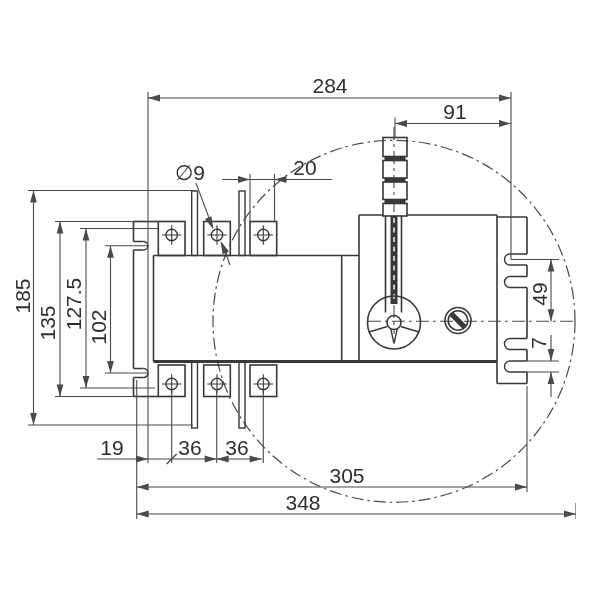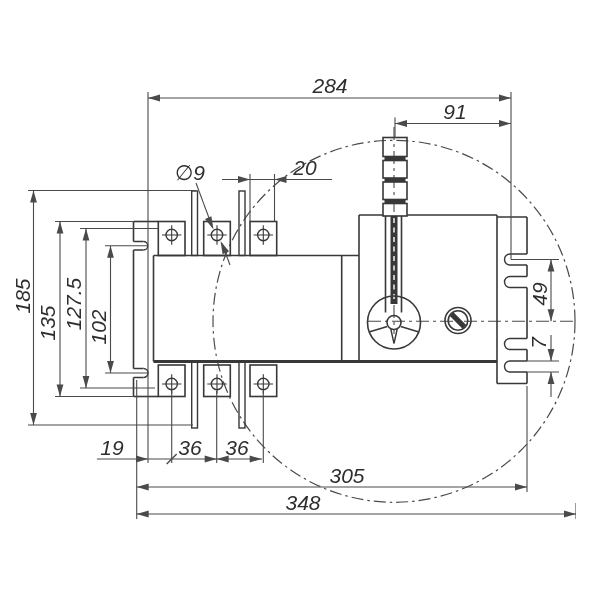--- a/index.html
+++ b/index.html
@@ -1,17 +1,17 @@
 <!DOCTYPE html>
 <html style="--line-color: #383838; --dim-color: #4a4a4a; --text-color: #2e2e2e; --background: #ffffff;"><head>
 <meta charset="utf-8">
 <style>
   :root { --line-color:#383838; --dim-color:#4a4a4a; --text-color:#2e2e2e; --background:#ffffff; }
   html,body { margin:0; padding:0; }
-  .canvas { width:576px; height:600px; background:var(--background); position:relative; overflow:hidden;font-style:italic; }
+  .canvas { width:576px; height:600px; background:var(--background); position:relative; overflow:hidden; }
   svg { display:block; }
   .geo   { stroke:var(--line-color); stroke-width:1.6; fill:none; }
   .geo2  { stroke:var(--line-color); stroke-width:1.4; fill:none; }
   .thick { stroke:var(--line-color); stroke-width:2.8; fill:none; }
   .fillg { fill:var(--line-color); stroke:none; }
   .dim   { stroke:var(--dim-color); stroke-width:1.1; fill:none; }
   .arr   { fill:var(--dim-color); stroke:none; }
   .slash { stroke:var(--dim-color); stroke-width:1.4; }
   .cl    { stroke:var(--dim-color); stroke-width:1.1; fill:none; stroke-dasharray:13 4 3 4; }
   .phantom { stroke:var(--dim-color); stroke-width:1.2; fill:none; stroke-dasharray:12 4 2.5 4; }

